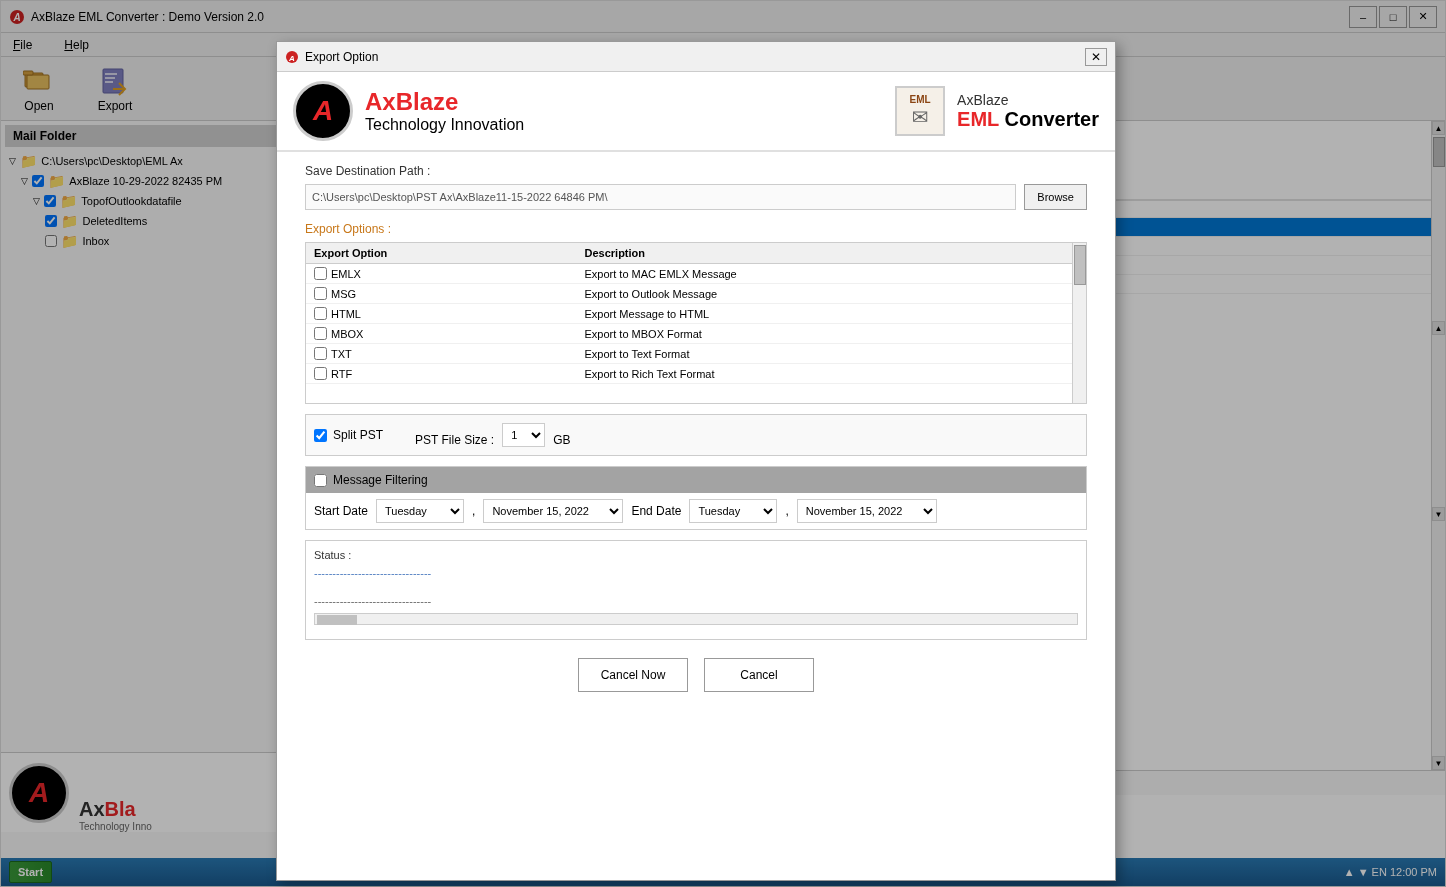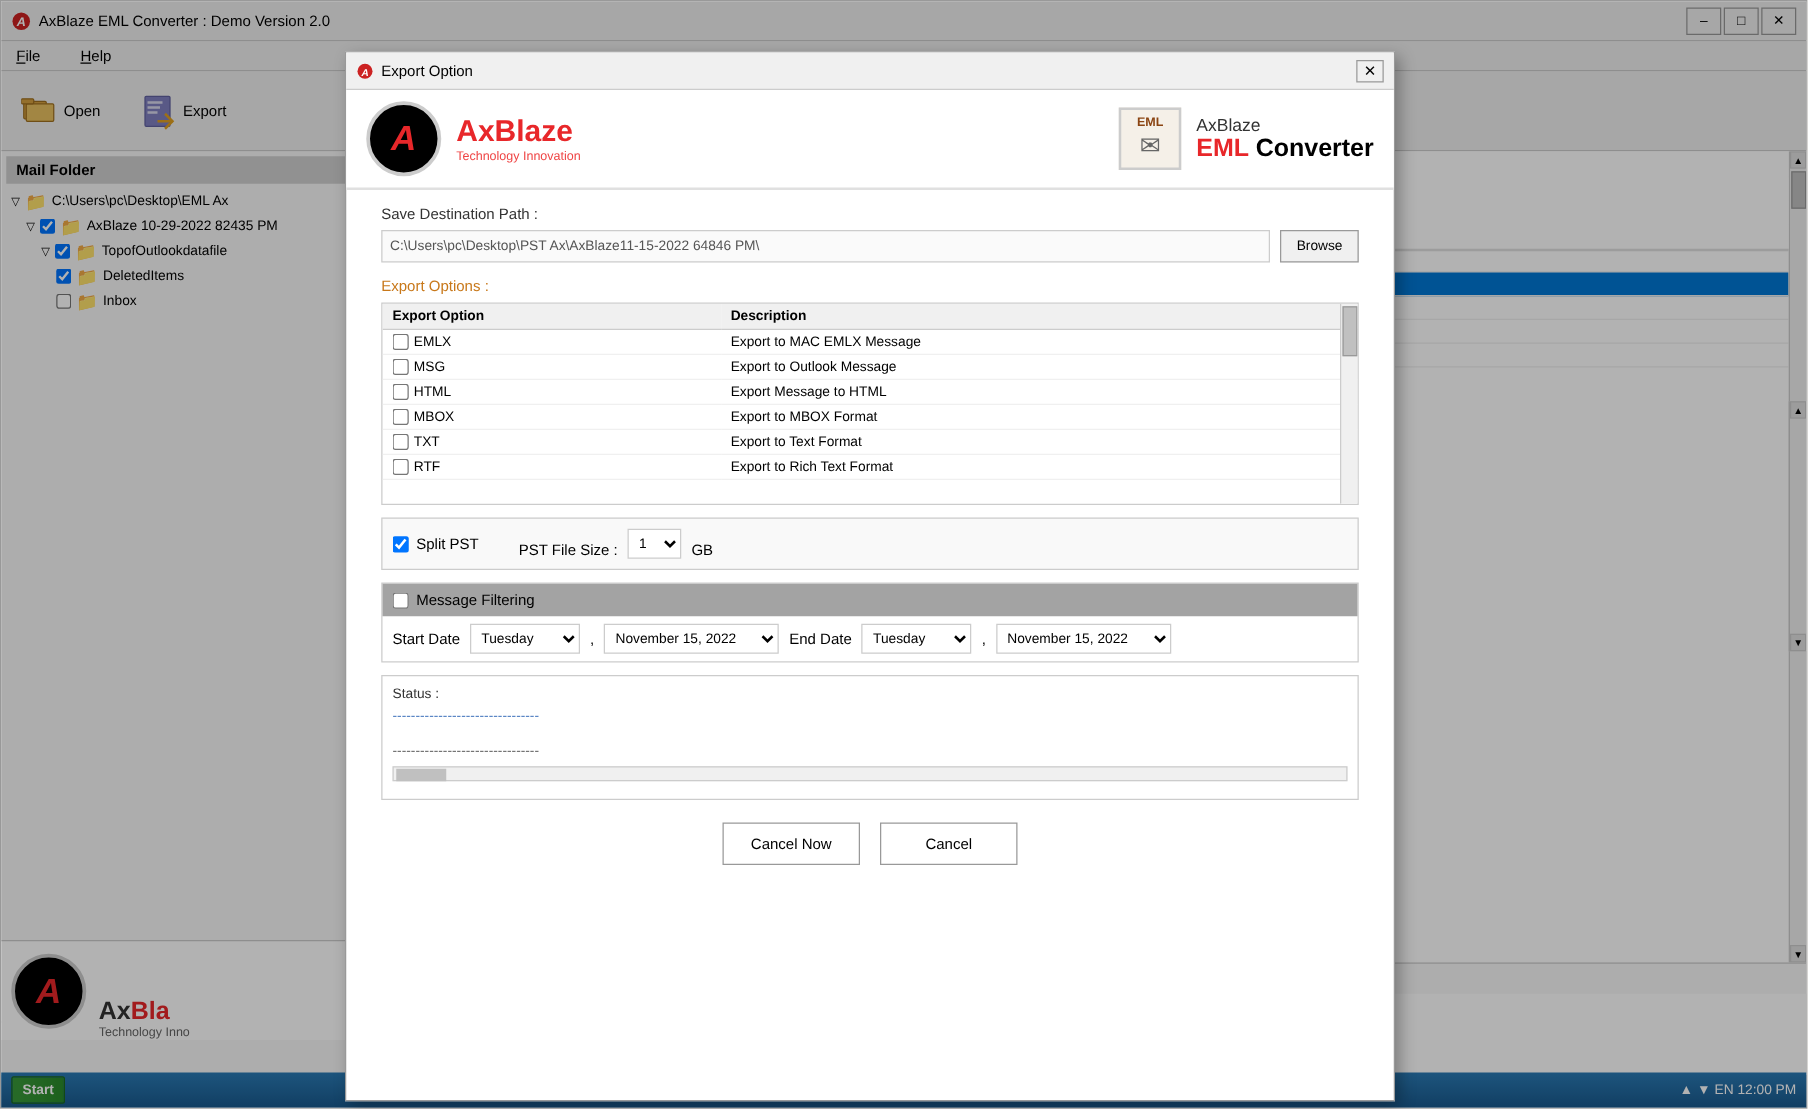--- a/index.html
+++ b/index.html
@@ -29,21 +29,21 @@
     }
     .menu-item { padding: 2px 8px; cursor: pointer; font-size: 12px; }
     .menu-item span { text-decoration: underline; }
 
     
     .toolbar {
       background: #f0f0f0; height: 64px; display: flex; align-items: center;
       padding: 4px 8px; gap: 16px; border-bottom: 1px solid #ccc;
     }
     .toolbar-btn {
-      display: flex; flex-direction: row; align-items: center; gap: 2px;
+      display: flex; flex-direction: column; align-items: center; gap: 2px;
       cursor: pointer; padding: 4px 8px; min-width: 60px;
     }
     .toolbar-icon { width: 32px; height: 32px; }
 
     
     .content-area { display: flex; flex: 1; height: calc(887px - 32px - 24px - 64px); position: relative; }
 
     
     .left-panel {
       width: 280px; background: #f8f8f8; border-right: 1px solid #ccc;
@@ -95,21 +95,21 @@
     }
     .logo-area { display: flex; align-items: center; gap: 12px; }
     .logo-circle {
       width: 60px; height: 60px; border-radius: 50%; background: black;
       display: flex; align-items: center; justify-content: center; border: 3px solid #ccc;
     }
     .logo-a { color: #e8272a; font-size: 28px; font-weight: bold; font-style: italic; }
     .logo-text { }
     .logo-text-main { font-size: 24px; font-weight: bold; color: #333; }
     .logo-text-main span { color: #e8272a; }
-    .logo-text-sub { font-size: 10px; color: #ef4444; text-align: right; }
+    .logo-text-sub { font-size: 16px; color: #000000; text-align: right; }
     .eml-icon-area { display: flex; align-items: center; gap: 12px; }
     .eml-box {
       width: 50px; height: 50px; background: #f5f0e8; border: 2px solid #ccc;
       display: flex; flex-direction: column; align-items: center; justify-content: center;
       font-size: 8px; color: #666; position: relative;
     }
     .eml-box-label { font-size: 10px; font-weight: bold; color: #8B4513; }
 
     
     .dialog-content { padding: 12px 28px; }

